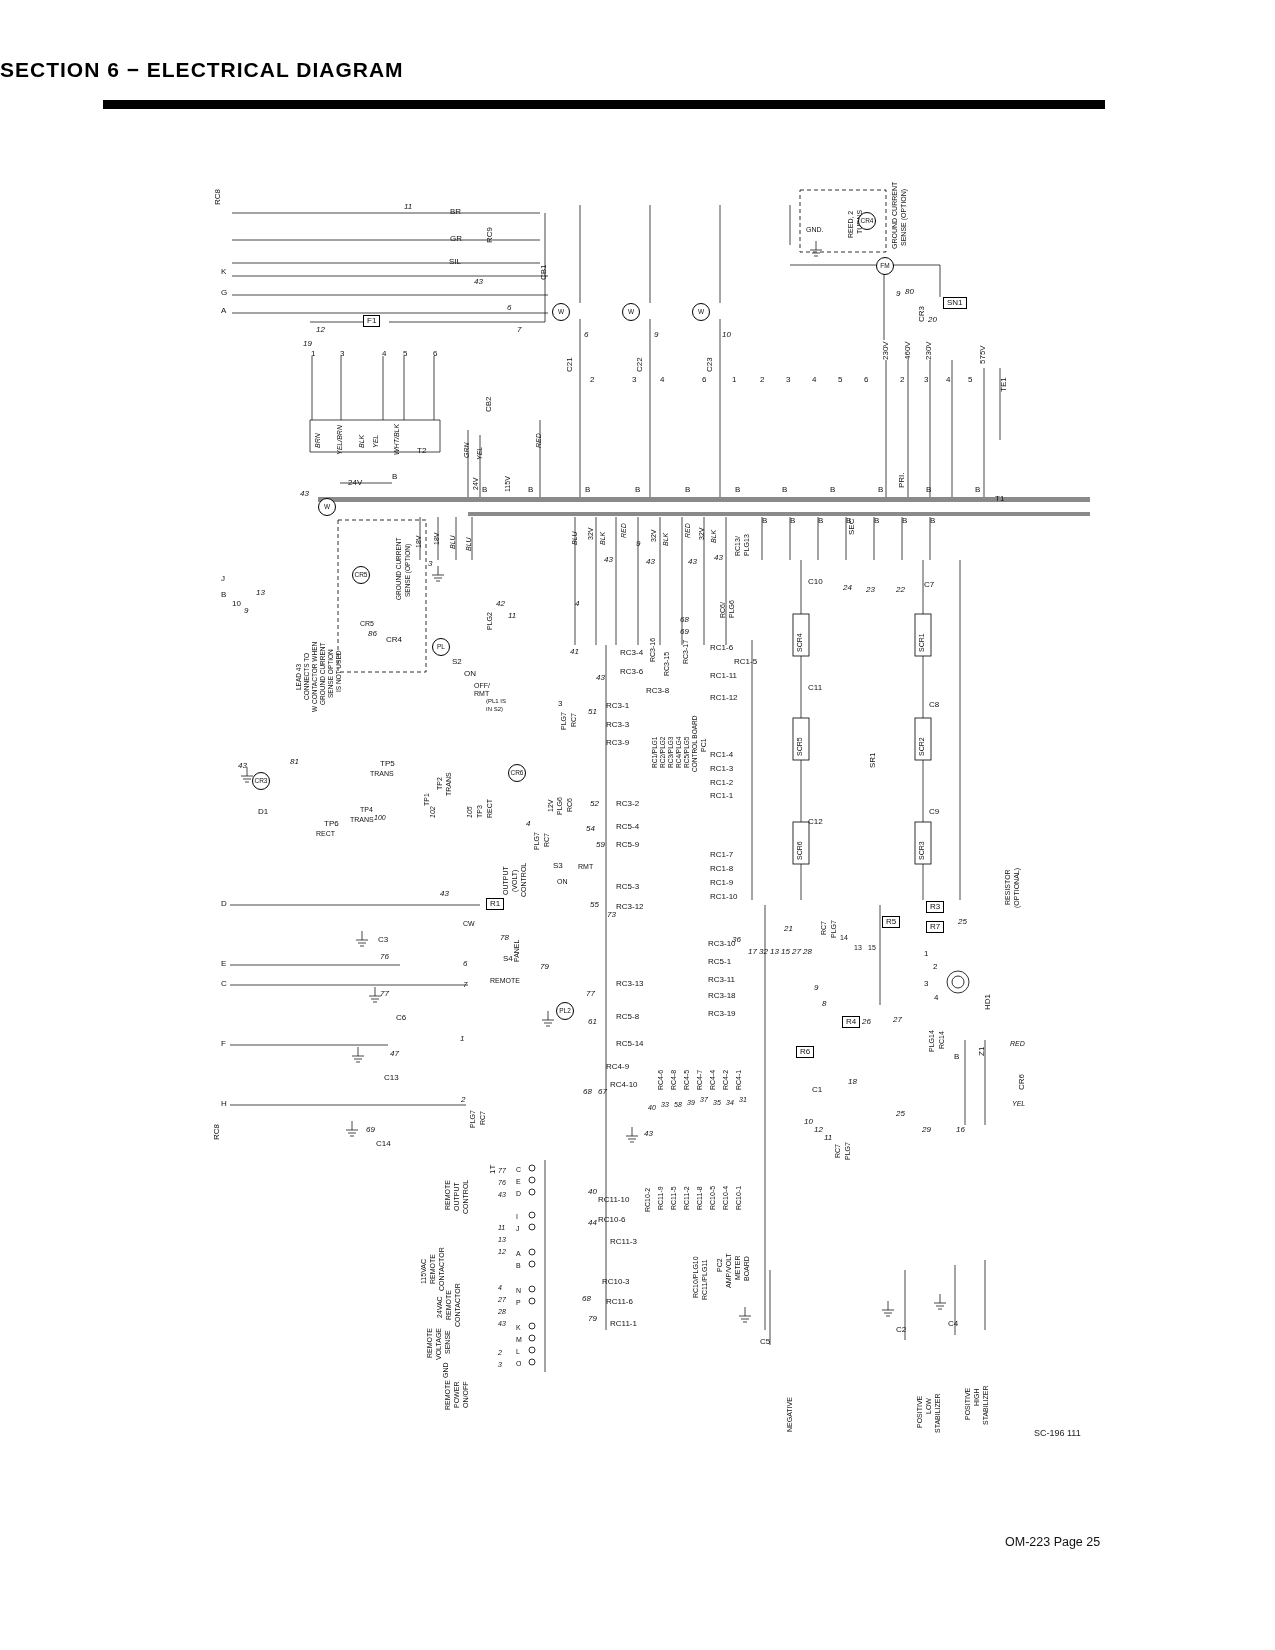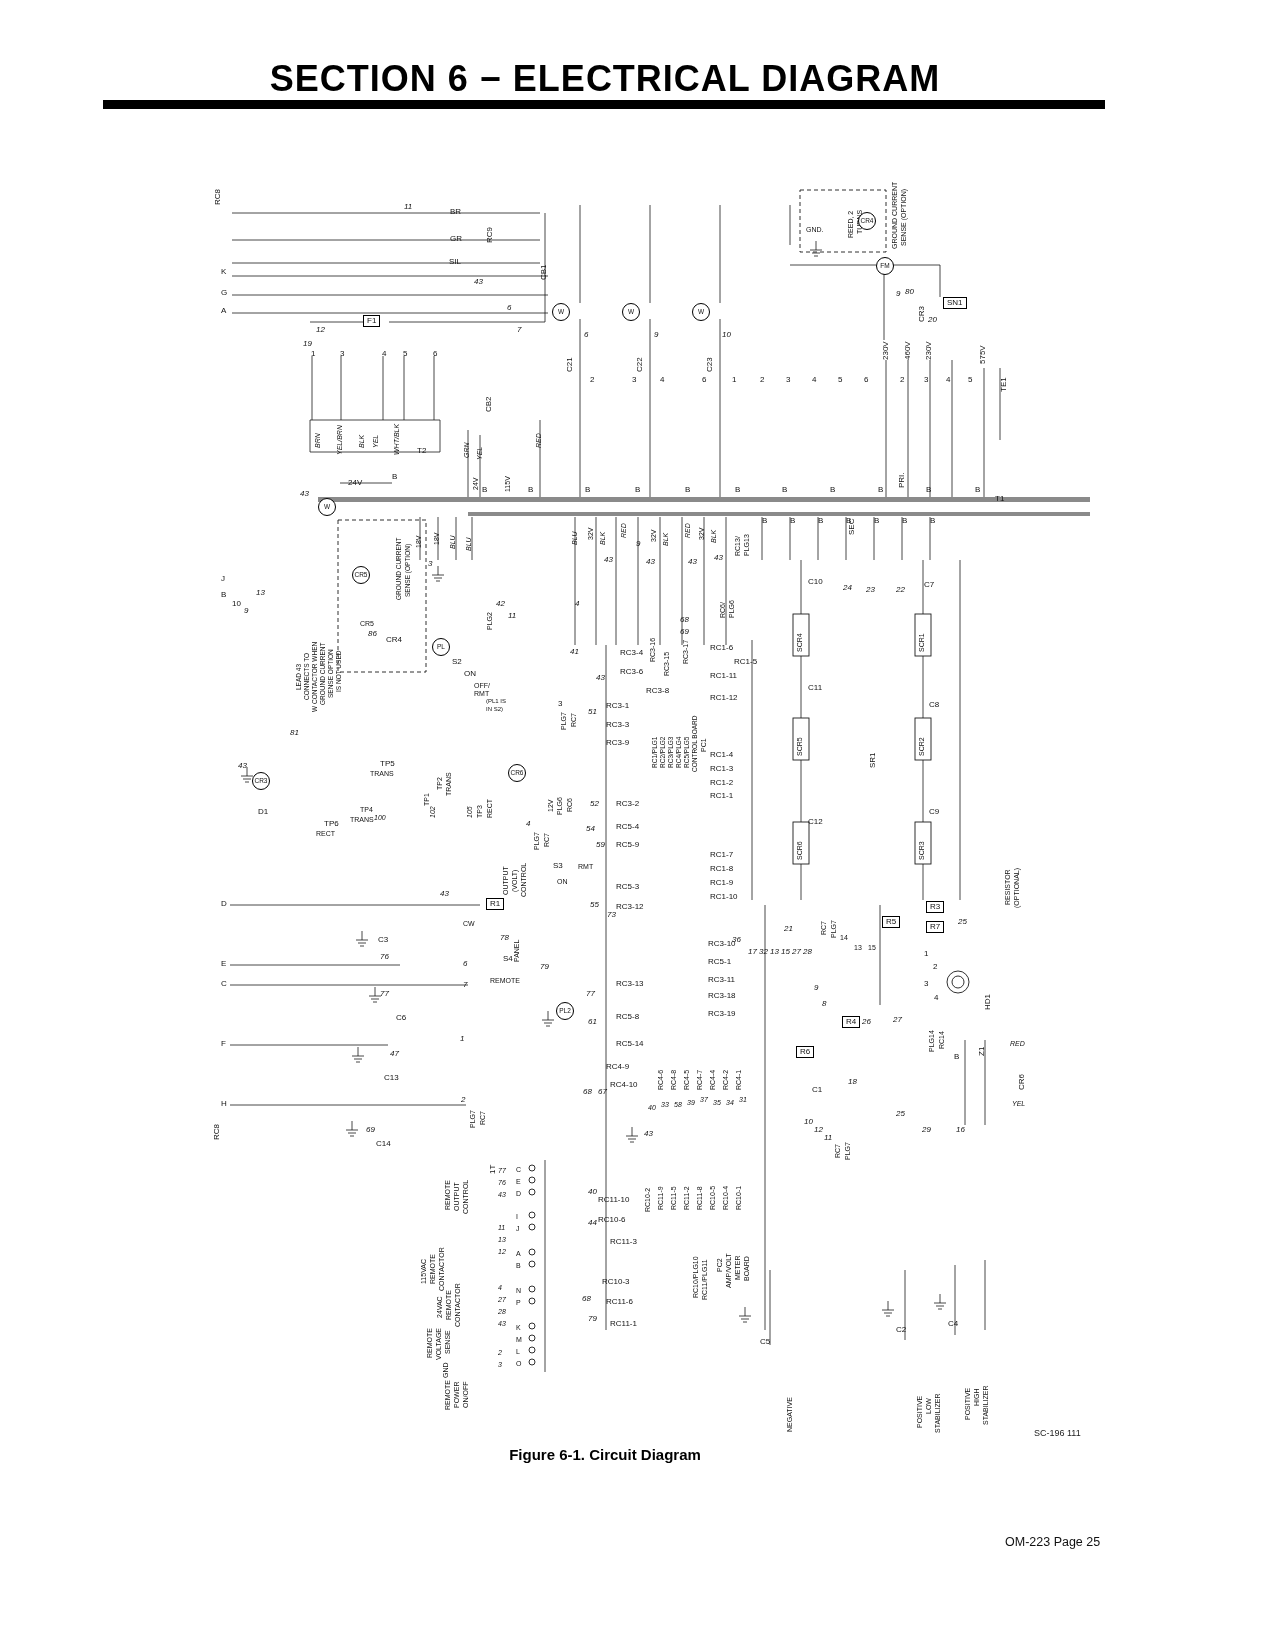--- a/index.html
+++ b/index.html
@@ -1,19 +1,19 @@
 <!DOCTYPE html>
 <html><head>
 <meta charset="utf-8">
 <style>
   html,body{margin:0;padding:0;background:#fff;}
   .page{position:relative;width:1275px;height:1650px;background:#fff;overflow:hidden;
         font-family:"Liberation Sans",sans-serif;color:#111;}
-  .title{position:absolute;left:0;top:58px;width:1210px;text-align:center;
-         font-size:36px;font-weight:800;letter-spacing:1px;color:#000;}
+  .title{position:absolute;left:0;top:58px;width:1210px;text-align:left;
+         font-size:21px;font-weight:800;letter-spacing:1px;color:#000;}
   .rule{position:absolute;left:103px;top:100px;width:1002px;height:9px;background:#000;}
   .note{position:absolute;left:104px;top:128px;display:flex;gap:14px;}
   .note-icon{width:9px;height:11px;border:1px solid #555;margin-top:3px;}
   .note-text{font-style:italic;font-size:13.5px;line-height:19px;color:#222;}
   .diagram{position:absolute;left:0;top:0;width:1275px;height:1650px;}
   .diagram svg{position:absolute;left:0;top:0;}
   .lbl{position:absolute;font-size:8px;line-height:1;white-space:nowrap;color:#111;}
   .lbl.it{font-style:italic;}
   .lbl.rot-ccw{transform:rotate(-90deg);transform-origin:0 0;}
   .lbl.box{border:1px solid #000;background:#fff;padding:1px 3px;}
@@ -404,21 +404,21 @@
       <span class="lbl" style="left: 350px; top: 816px; font-size: 7px;">TRANS</span>
       <span class="lbl it" style="left: 374px; top: 814px; font-size: 7px;">100</span>
       <span class="lbl rot-ccw" style="left: 476px; top: 818px; font-size: 7px;">TP3</span>
       <span class="lbl rot-ccw" style="left: 486px; top: 818px; font-size: 7px;">RECT</span>
       <span class="lbl rot-ccw it" style="left: 466px; top: 818px; font-size: 7px;">105</span>
       <span class="lbl" style="left: 324px; top: 820px;">TP6</span>
       <span class="lbl" style="left: 316px; top: 830px; font-size: 7px;">RECT</span>
       <span class="lbl circle" style="left: 508px; top: 764px;">CR6</span>
       <span class="lbl circle" style="left: 252px; top: 772px;">CR3</span>
       <span class="lbl it" style="left: 238px; top: 762px;">43</span>
-      <span class="lbl it" style="left: 290px; top: 729px; text-align: center;">81</span>
+      <span class="lbl it" style="left: 290px; top: 758px; text-align: center;">81</span>
       <span class="lbl" style="left: 258px; top: 808px;">D1</span>
       <span class="lbl rot-ccw" style="left: 547px; top: 812px; font-size: 7px;">12V</span>
       <span class="lbl rot-ccw" style="left: 556px; top: 815px; font-size: 7px;">PLG6</span>
       <span class="lbl rot-ccw" style="left: 566px; top: 812px; font-size: 7px;">RC6</span>
       <span class="lbl" style="left: 616px; top: 800px;">RC3-2</span>
       <span class="lbl it" style="left: 590px; top: 800px;">52</span>
       <span class="lbl" style="left: 616px; top: 823px;">RC5-4</span>
       <span class="lbl it" style="left: 586px; top: 825px;">54</span>
       <span class="lbl" style="left: 616px; top: 841px;">RC5-9</span>
       <span class="lbl it" style="left: 596px; top: 841px;">59</span>
@@ -610,16 +610,15 @@
       <span class="lbl" style="left: 896px; top: 1326px;">C2</span>
       <span class="lbl" style="left: 948px; top: 1320px;">C4</span>
       <span class="lbl rot-ccw" style="left: 916px; top: 1428px; font-size: 7px;">POSITIVE</span>
       <span class="lbl rot-ccw" style="left: 925px; top: 1414px; font-size: 7px;">LOW</span>
       <span class="lbl rot-ccw" style="left: 934px; top: 1433px; font-size: 7px;">STABILIZER</span>
       <span class="lbl rot-ccw" style="left: 964px; top: 1420px; font-size: 7px;">POSITIVE</span>
       <span class="lbl rot-ccw" style="left: 973px; top: 1406px; font-size: 7px;">HIGH</span>
       <span class="lbl rot-ccw" style="left: 982px; top: 1425px; font-size: 7px;">STABILIZER</span>
     </div>
 
-  <div class="caption">Figure 6-1. Circuit Diagram</div>
   <div class="docref">SC-196 111</div>
   <div class="pageno">OM-223 Page 25</div>
 </div>
 
 </body></html>

